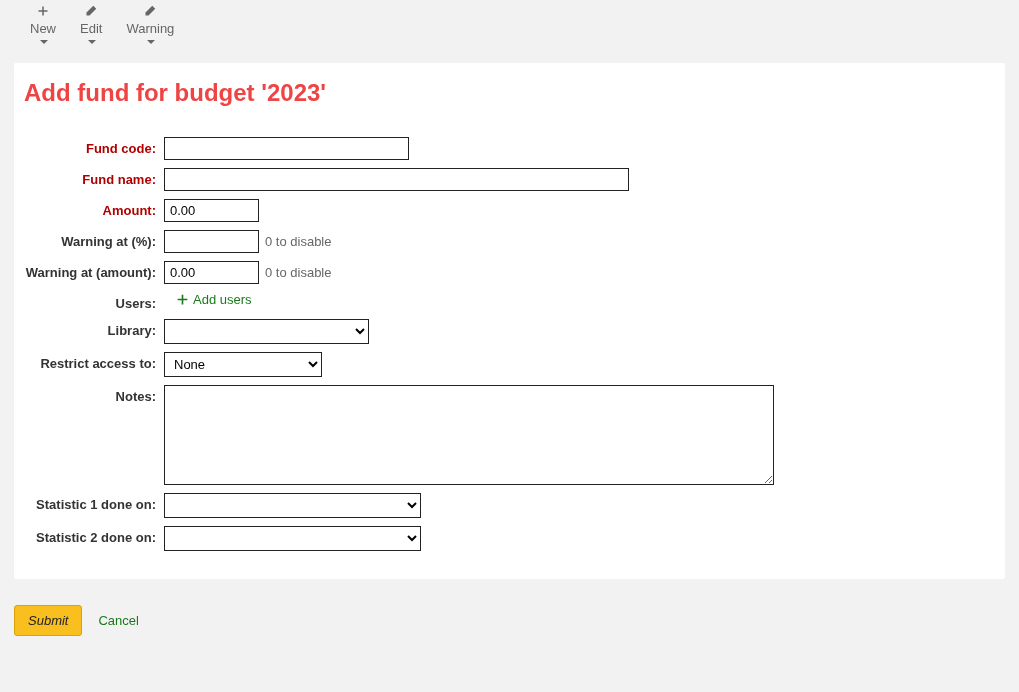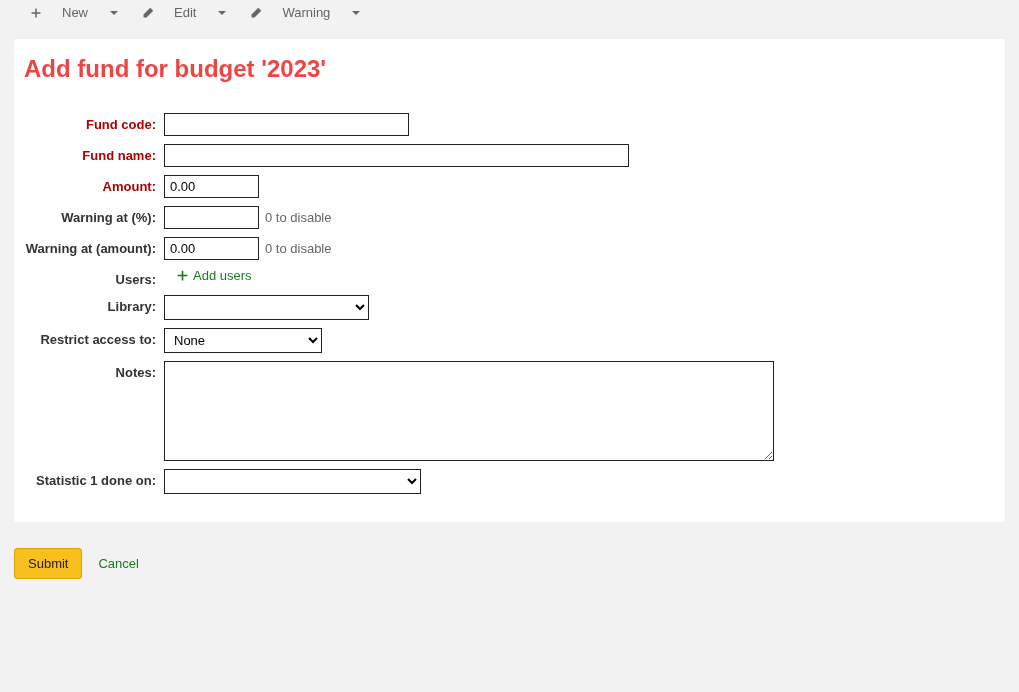--- a/index.html
+++ b/index.html
@@ -15,22 +15,23 @@
       padding: 5px 30px;
       display: flex;
       gap: 24px;
       align-items: center;
     }
     .toolbar-item {
       color: #666;
       cursor: pointer;
       display: flex;
       align-items: center;
-      gap: 20px;
-      font-size: 13px;
+      gap: 4px;
+      font-size: 13px;
+      flex-direction: column;
     }
     .toolbar-item svg { width: 12px; height: 12px; }
     .caret {
       display: inline-block;
       width: 0; height: 0;
       border-left: 4px solid transparent;
       border-right: 4px solid transparent;
       border-top: 4px solid #666;
       margin-left: 2px;
     }
@@ -98,20 +99,21 @@
       align-items: center;
     }
     .btn-submit {
       background: #f9bf1f;
       border: 1px solid #d9a40a;
       border-radius: 3px;
       padding: 7px 13px;
       font-size: 13px;
       cursor: pointer;
       color: #222;
+      font-style: italic;
     }
     .btn-cancel {
       color: #1b7a1b;
       cursor: pointer;
       font-size: 13px;
     }
   </style>
 </head>
 <body>
 
@@ -219,18 +221,26 @@
 
   <div class="form-row">
     <div class="form-label">Statistic 1 done on:</div>
     <div class="form-field">
       <select class="w-stat">
         <option></option>
       </select>
     </div>
   </div>
 
+  <div class="form-row">
+    <div class="form-label">Statistic 2 done on:</div>
+    <div class="form-field">
+      <select class="w-stat">
+        <option></option>
+      </select>
+    </div>
+  </div>
 </div>
 
 <div class="footer-actions">
   <button class="btn-submit">Submit</button>
   <span class="btn-cancel">Cancel</span>
 </div>
 
 </body></html>

